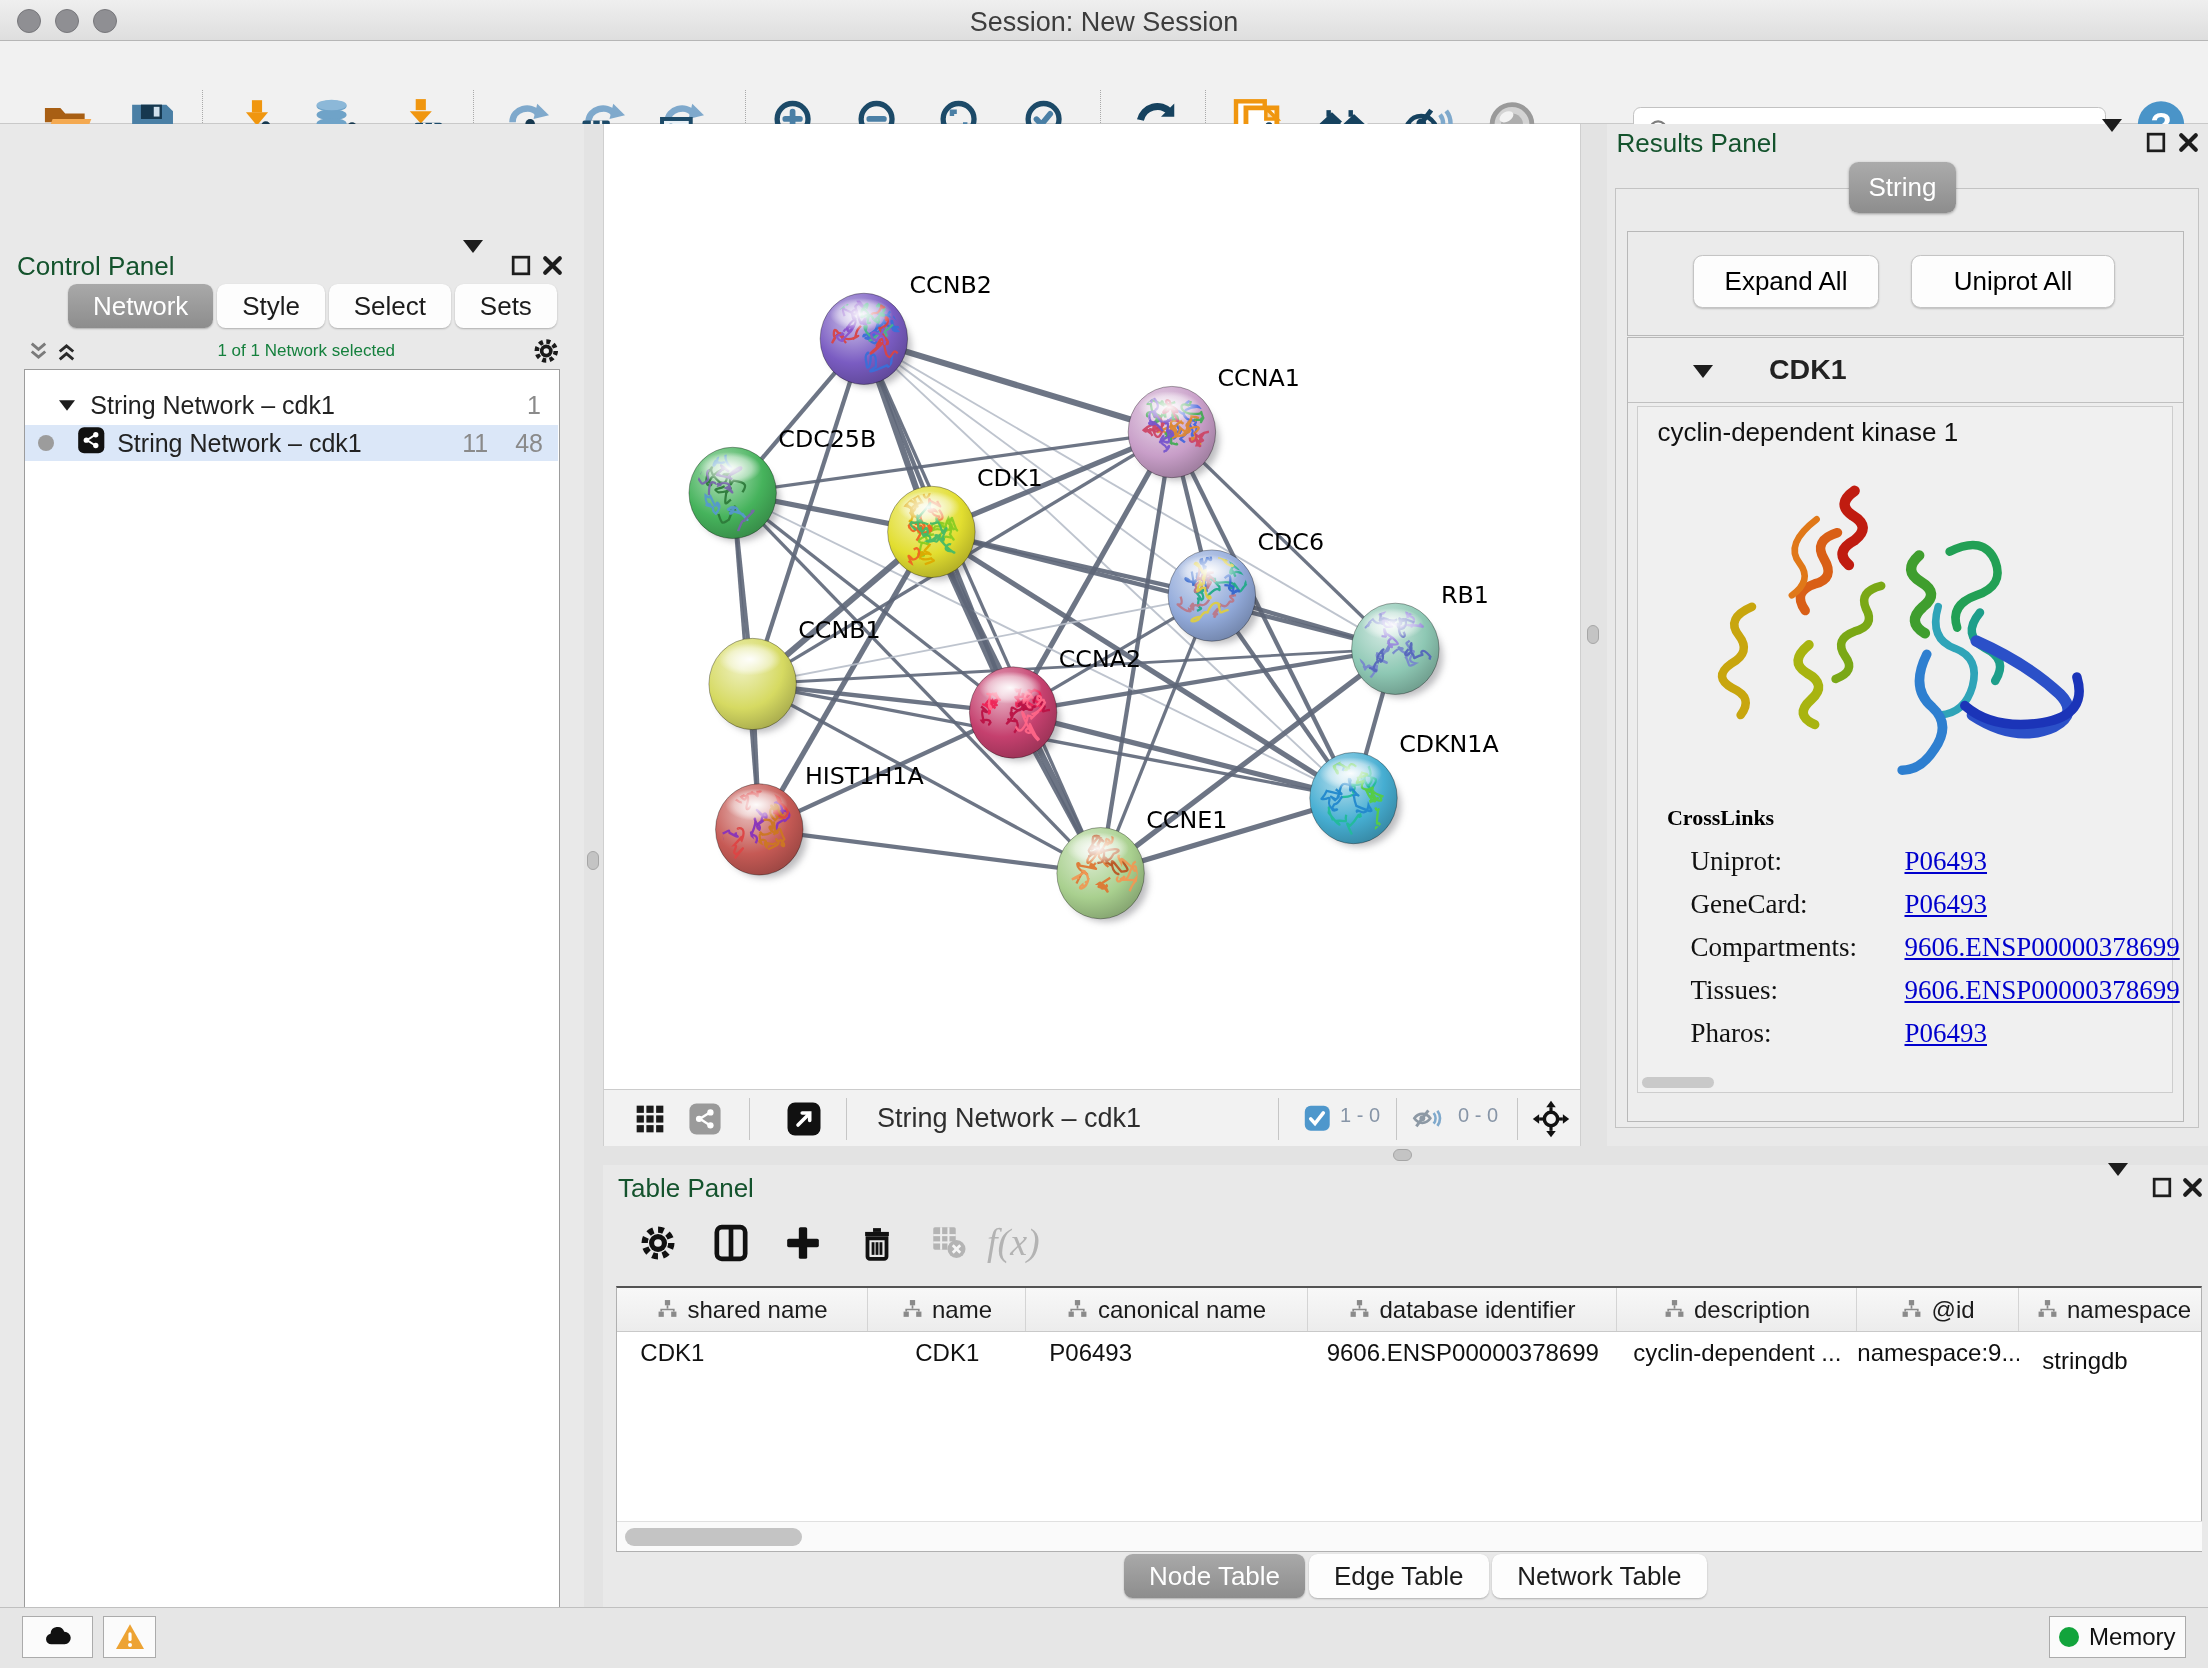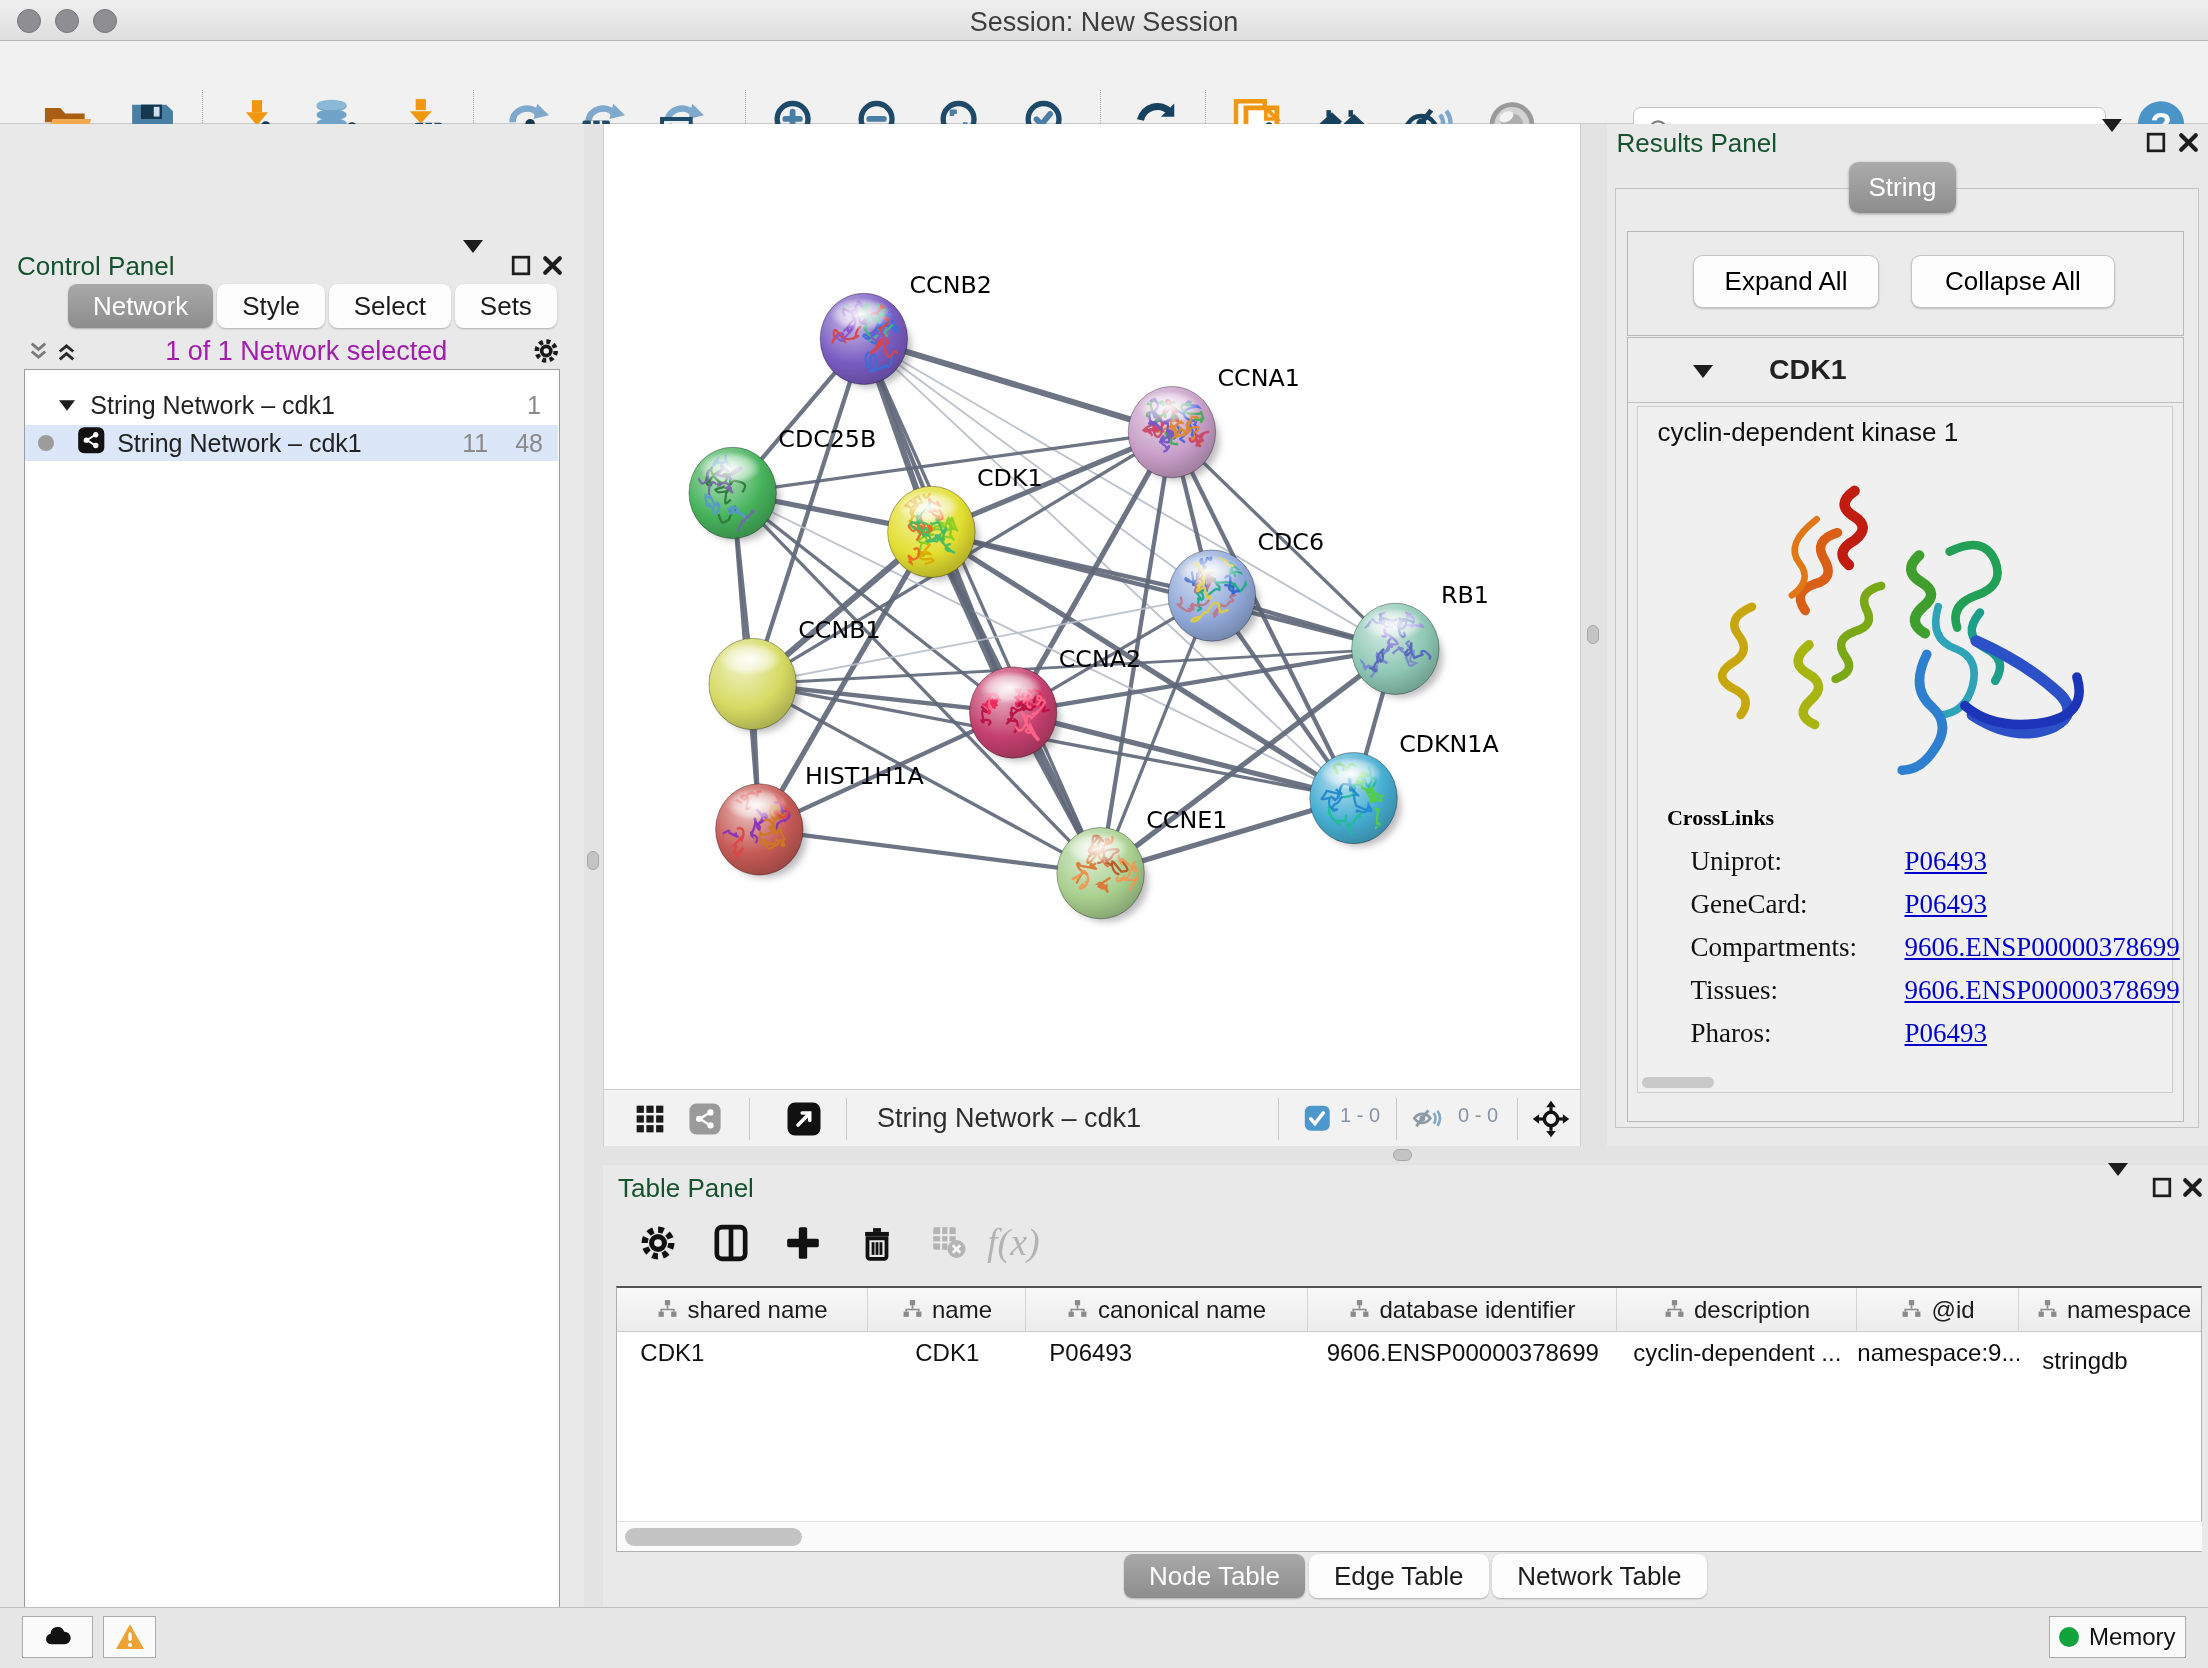--- a/index.html
+++ b/index.html
@@ -40,21 +40,21 @@
   #control-panel { left:0; top:124px; width:584px; height:1484px; background:#e9e9e9; }
   #cp-title { left:17px; top:127px; }
   .hdr-ic { position:absolute; top:129px; }
   .tabs { position:absolute; display:flex; gap:3.8px; }
   #cp-tabs { left:68px; top:160px; }
   .tab { height:44px; padding:0 25px; display:flex; align-items:center; font-size:26px;
     border-radius:8.6px; background:#fdfdfd; color:#1c1c1c;
     box-shadow:0 1px 1.9px rgba(0,0,0,.25); }
   .tab.sel { background:linear-gradient(#a9a9a9,#8d8d8d); color:#fff; }
   #cp-status { left:24px; top:211px; width:536px; height:32px; display:flex; align-items:center; }
-  #cp-status .txt { flex:1; text-align:center; font-size:27px; color:#a21caf; }
+  #cp-status .txt { flex:1; text-align:center; font-size:17px; color:#15803d; }
   #net-list { left:24px; top:245px; width:536px; height:1314px; background:#fff;
     border:1.9px solid #9c9c9c; }
   .tree-row { position:absolute; left:0; width:533px; height:36px; display:flex;
     align-items:center; font-size:25px; }
   .tree-count { color:#8a8a8a; }
 
   
   #canvas { left:603px; top:124px; width:978px; height:965px; background:#fff;
     border-left:1px solid #cfcfcf; border-right:1px solid #cfcfcf; }
   #netbar { left:603px; top:1089px; width:978px; height:57px; background:#f2f2f2;
@@ -900,21 +900,21 @@
           <g stroke="#1d1d1d" stroke-width="4" stroke-linecap="round">
             <line x1="5" y1="5" x2="19" y2="19"></line>
             <line x1="19" y1="5" x2="5" y2="19"></line>
           </g>
         </svg></span>
 
     <div id="string-tab">String</div>
     <div id="rp-outer">
       <div id="rp-btnbox">
         <button class="rp-btn" style="left:65px;width:186px">Expand All</button>
-        <button class="rp-btn" style="left:283px;width:204px">Collapse All</button>
+        <button class="rp-btn" style="left:283px;width:204px">Uniprot All</button>
       </div>
       <div id="rp-content">
         <div id="rp-generow">
           <span class="caret-down"></span>
           <span id="rp-gene">CDK1</span>
         </div>
         <div id="rp-inner">
           <div id="rp-desc">cyclin-dependent kinase 1</div>
           <svg id="ribbon" width="418" height="333" viewBox="0 0 440 350">
             <g fill="none" stroke-linecap="round">

